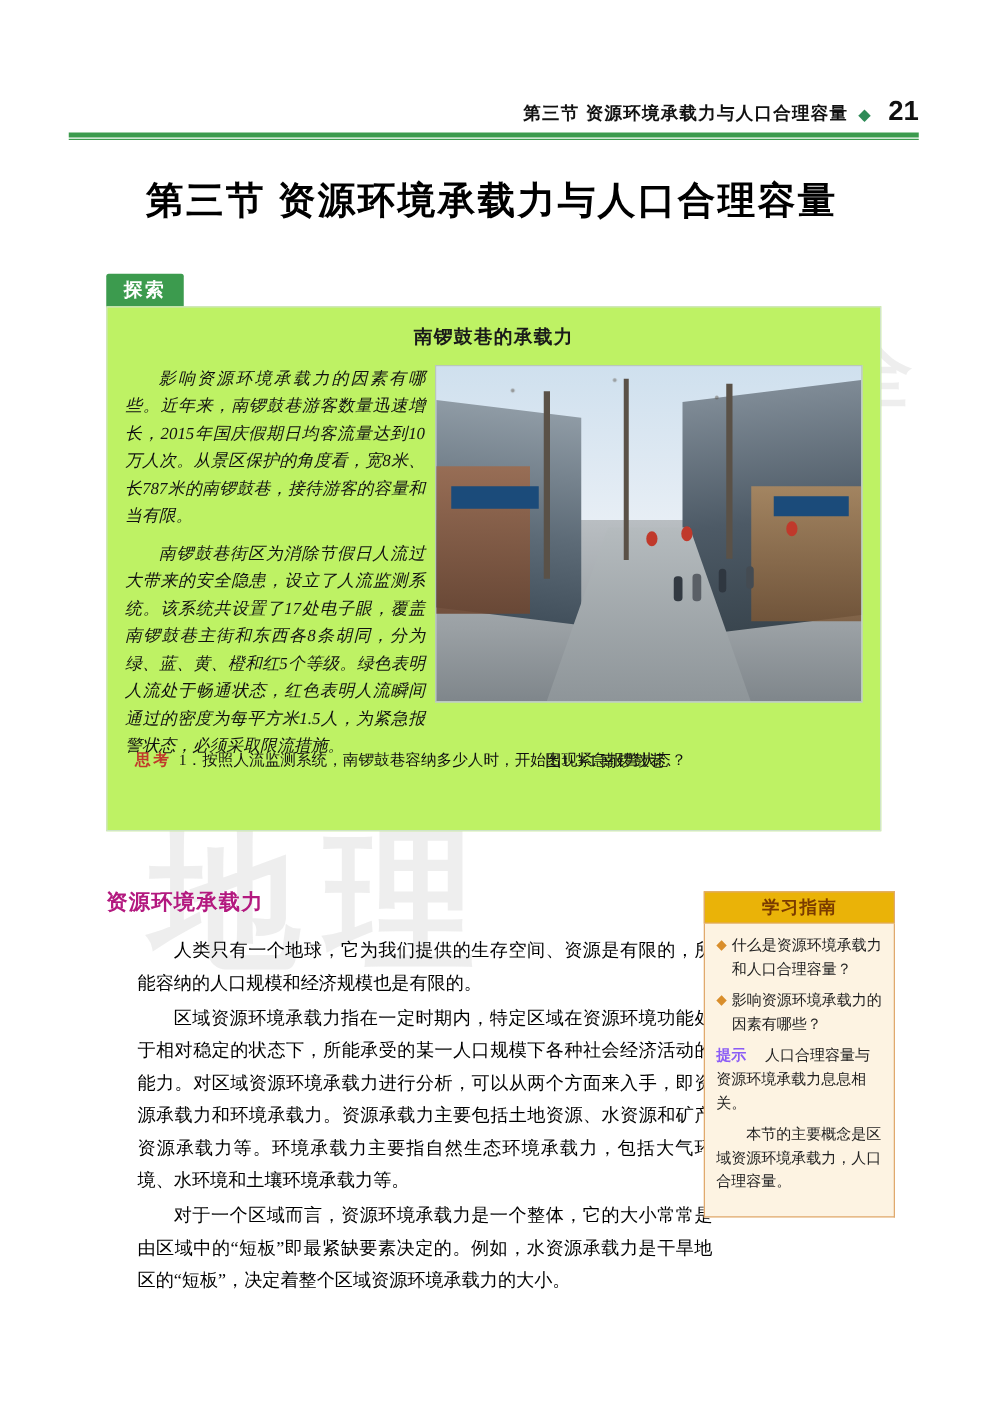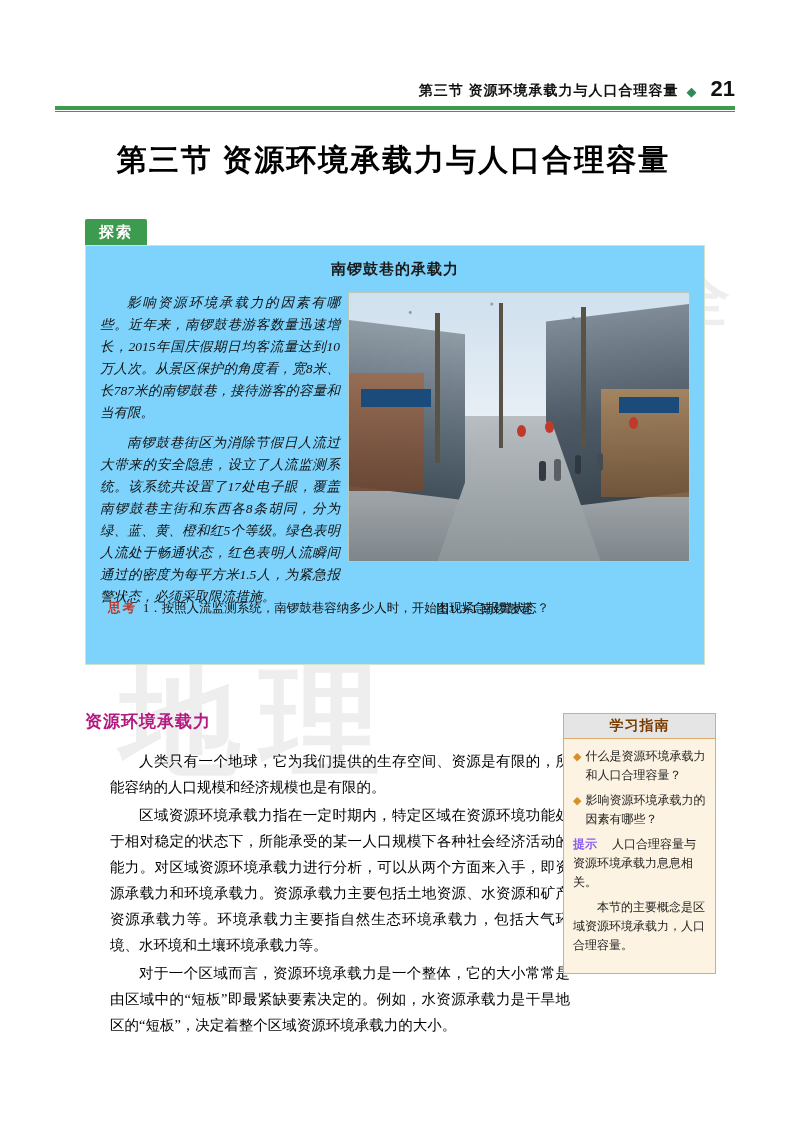--- a/index.html
+++ b/index.html
@@ -45,21 +45,21 @@
   
   .explore-tab{
     position:absolute;left:85px;top:219px;
     background:#3c9b4e;color:#fff;
     font-family:"Liberation Sans","DejaVu Sans",sans-serif;
     font-size:15px;font-weight:bold;letter-spacing:2px;
     padding:4px 14px 5px 14px;border-radius:2px;
   }
   .explore-box{
     position:absolute;left:85px;top:245px;width:618px;height:418px;
-    background:#7dd3fc;border:1px solid #cfe4c8;
+    background:#bef264;border:1px solid #cfe4c8;
   }
   .explore-heading{
     text-align:center;margin-top:14px;
     font-family:"Liberation Sans","DejaVu Sans",sans-serif;
     font-weight:bold;font-size:15px;color:#1a1a1a;letter-spacing:1px;
   }
   .col-text{
     position:absolute;left:14px;top:46px;width:240px;
     font-size:13.5px;line-height:22px;color:#111;text-align:justify;
     font-family:"Liberation Serif","DejaVu Serif",serif;
@@ -96,21 +96,21 @@
     font-family:"Liberation Serif","DejaVu Serif",serif;
     margin-left:25px;
   }
   .main-col p{margin:0 0 2px 0;text-indent:2em;}
 
   
   .guide{
     position:absolute;left:563px;top:713px;width:153px;
   }
   .guide-title{
-    background:#e5e5e5;border:1px solid #e0a96d;
+    background:#eab308;border:1px solid #e0a96d;
     text-align:center;font-weight:bold;font-size:14px;color:#7a3b00;
     font-family:"Liberation Sans","DejaVu Sans",sans-serif;
     padding:3px 0;letter-spacing:1px;
   }
   .guide-body{
     background:#fdf3e2;border:1px solid #e0a96d;border-top:none;
     padding:8px 9px 12px 9px;
     font-size:12px;line-height:19px;color:#222;
     font-family:"Liberation Serif","DejaVu Serif",serif;
   }

